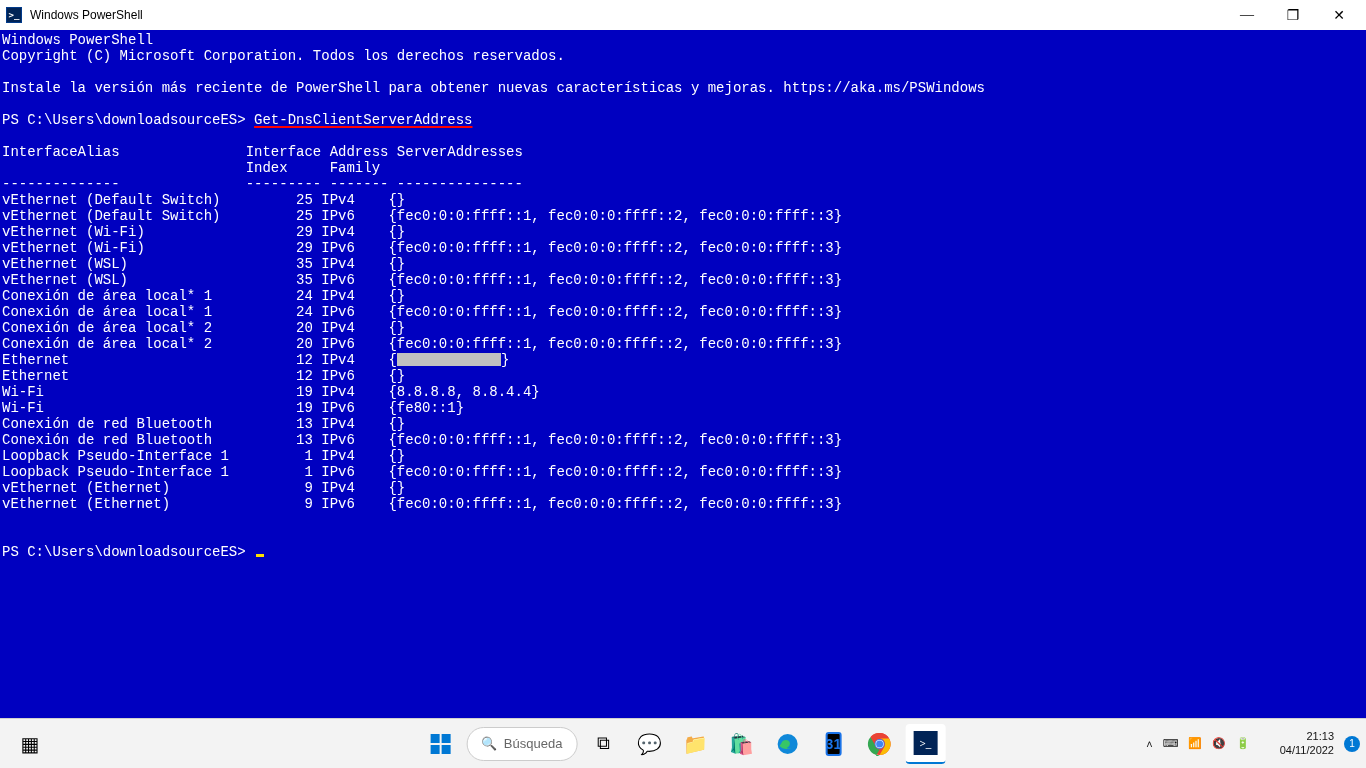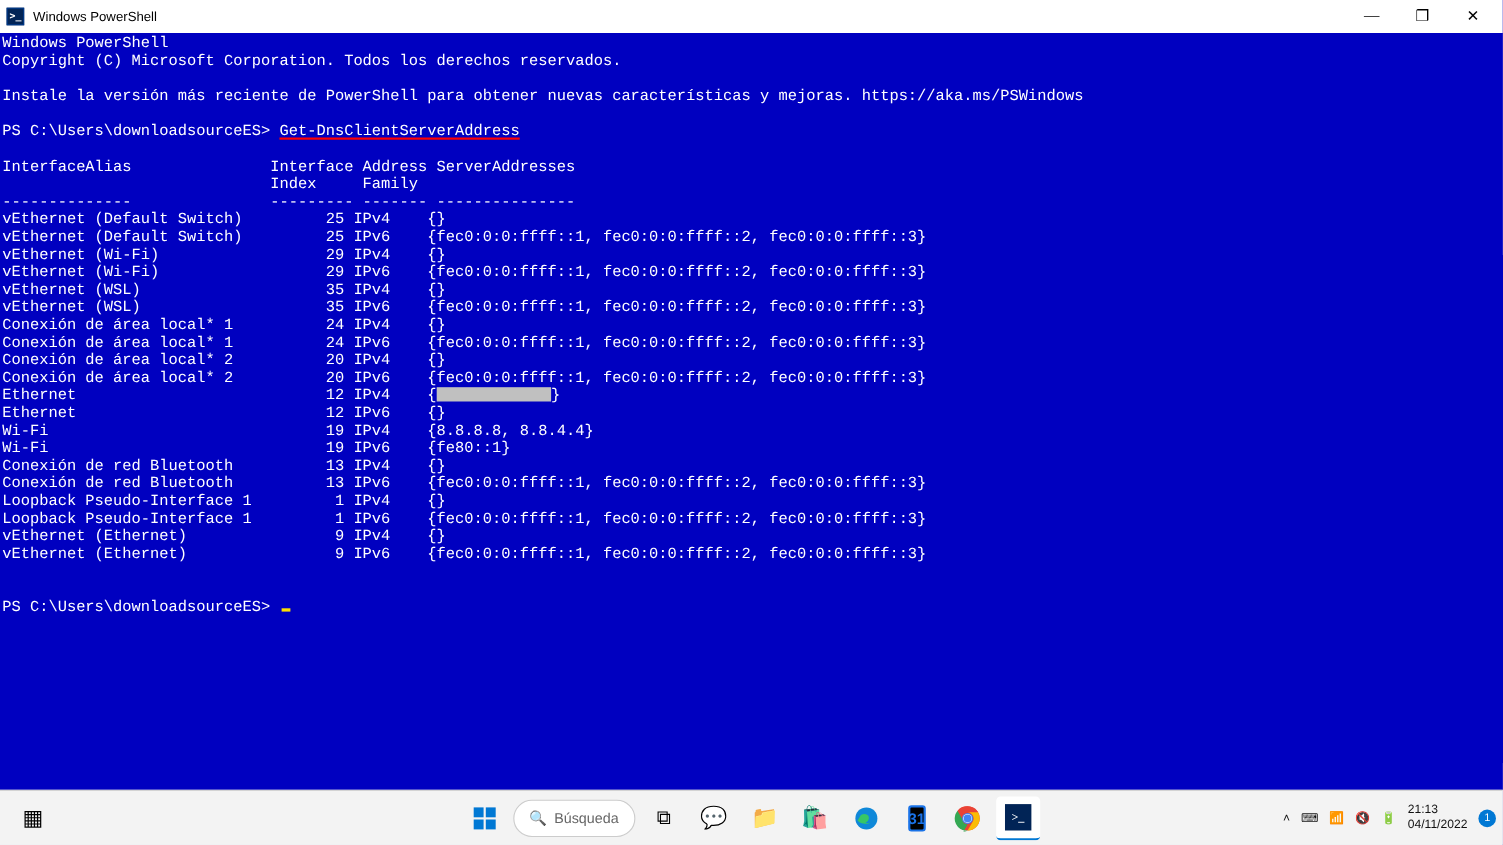--- a/index.html
+++ b/index.html
@@ -14,21 +14,21 @@
   .titlebar .win-controls button { width:46px; height:30px; border:none; background:transparent; font-size:14px; font-family:"Segoe UI Symbol"; cursor:pointer; }
   .console { position:absolute; left:0; top:30px; right:0; bottom:0; background:#0000c0; color:#ffffff; font-family:Consolas,"Courier New",monospace; font-size:14px; line-height:16px; white-space:pre; padding:2px 2px; overflow:hidden; }
   .console .underline-red { text-decoration:underline; text-decoration-color:#ff0000; text-decoration-thickness:2px; text-underline-offset:2px;text-align:center; }
   .console .redbox { display:inline-block; width:104px; height:13px; background:#c0c0c0; vertical-align:-2px; }
   .console .cursor { display:inline-block; width:8px; height:3px; background:#fedf00; vertical-align:-1px; margin-left:2px; }
   
   .taskbar { position:absolute; left:0; bottom:0; width:1366px; height:50px; background:#f3f3f3; border-top:1px solid #d0d0d0; display:flex; align-items:center; }
   .taskbar .center-apps { position:absolute; left:50%; transform:translateX(-50%); display:flex; align-items:center; gap:6px; }
   .taskbar .center-apps .app { width:40px; height:40px; display:flex; align-items:center; justify-content:center; border-radius:4px; cursor:pointer; }
   .taskbar .tray { position:absolute; right:6px; display:flex; align-items:center; gap:10px; font-size:11px; color:#111; }
-  .taskbar .clock { text-align:left; line-height:1.2; }
+  .taskbar .clock { text-align:right; line-height:1.2;margin-left:20px; }
   .taskbar .notif { width:16px; height:16px; background:#0078d4; border-radius:50%; color:#fff; font-size:10px; display:flex; align-items:center; justify-content:center; }
   .search-pill { display:flex; align-items:center; gap:6px; background:#fff; border:1px solid #ccc; border-radius:20px; height:34px; padding:0 14px; color:#666; font-size:13px; }
   .widgets { position:absolute; left:10px; width:40px; height:40px; display:flex; align-items:center; justify-content:center; cursor:pointer; }
   .widgets span { font-size:20px; }
   .app svg { width:24px; height:24px; }
 </style>
 </head>
 <body>
 
 <div class="ps-window">

